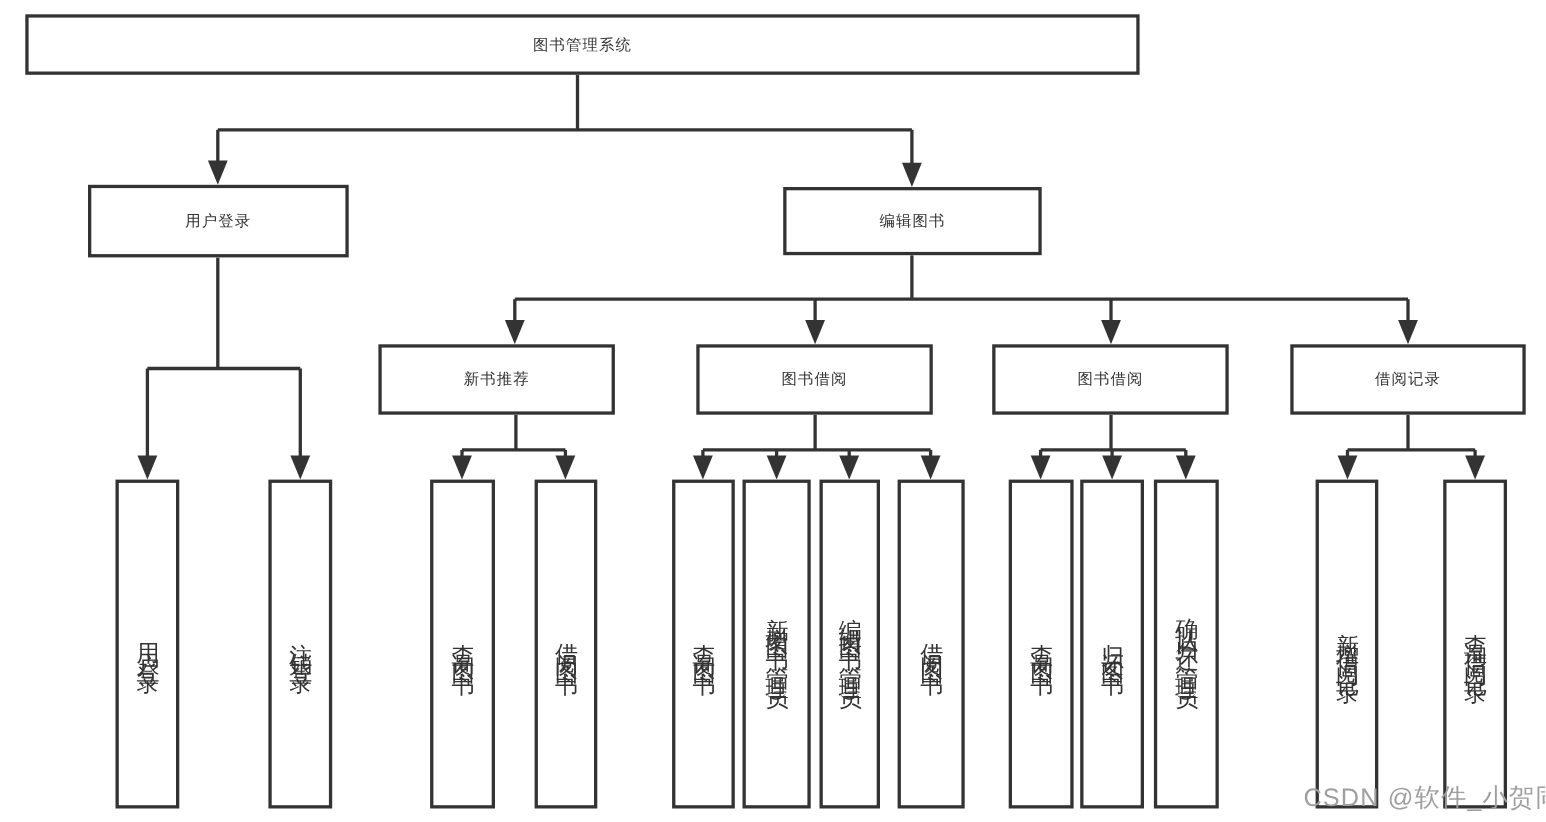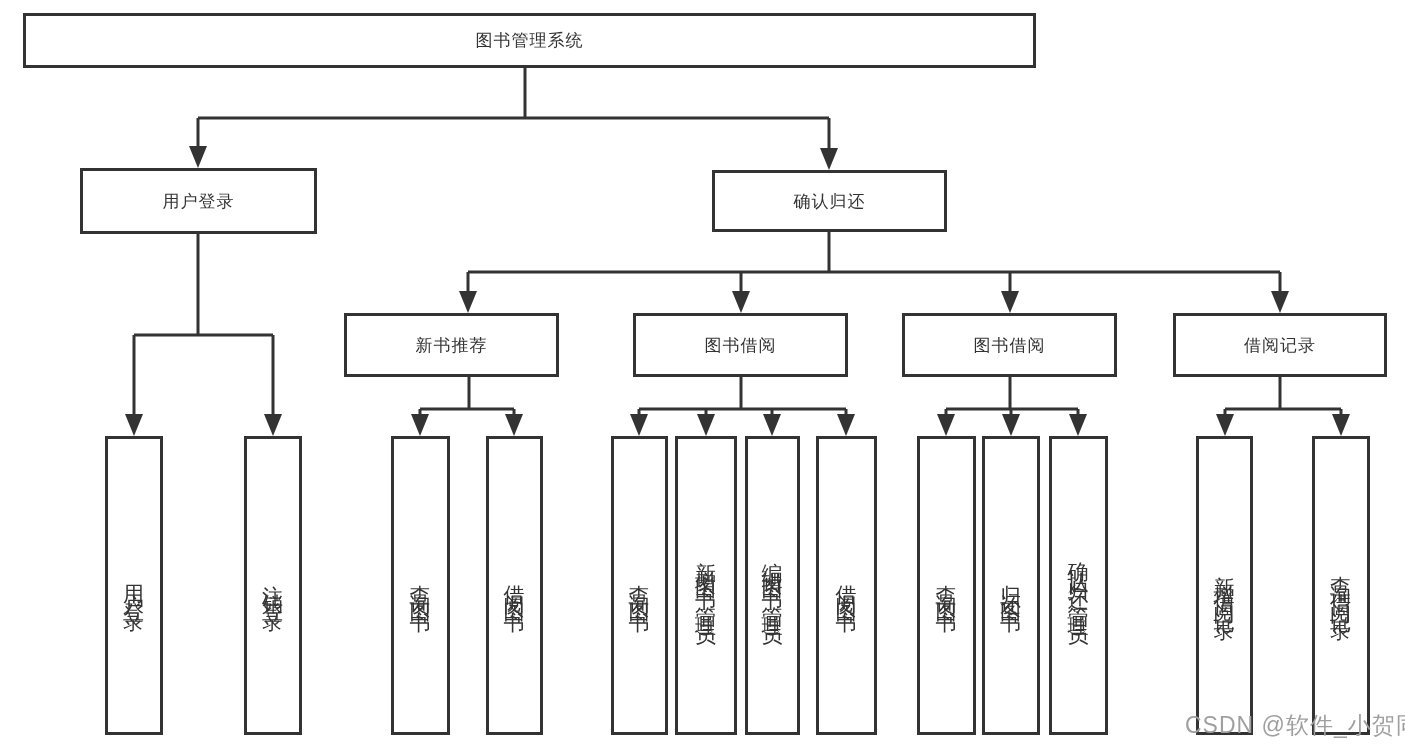--- a/index.html
+++ b/index.html
@@ -7,21 +7,21 @@
     position:relative;width:1405px;height:747px;background:#ffffff;
     font-family:"Liberation Sans","DejaVu Sans",sans-serif;color:#333333;
     overflow:hidden;
   }
   .connectors{position:absolute;left:0;top:0;width:1405px;height:747px;}
   .node{
     position:absolute;box-sizing:border-box;background:#ffffff;
     border:3px solid #333333;display:flex;align-items:center;justify-content:center;
     text-align:center;
   }
-  .hbox{font-size:17px;letter-spacing:1px;}
+  .hbox{font-size:14px;letter-spacing:1px;}
   .vbox .vlabel{
     writing-mode:vertical-rl;text-orientation:mixed;
     font-size:21px;letter-spacing:9px;line-height:1;
     white-space:nowrap;
   }
   .watermark{
     position:absolute;left:1185px;top:710px;
     font-size:23px;color:#9f9f9f;letter-spacing:1px;white-space:nowrap;
     z-index:5;
   }
@@ -122,21 +122,21 @@
   </svg>
 
   <div class="node hbox" style="left:23px;top:13px;width:1013px;height:55px;">
     <span>图书管理系统</span>
   </div>
 
   <div class="node hbox" style="left:80px;top:168px;width:237px;height:66px;">
     <span>用户登录</span>
   </div>
   <div class="node hbox" style="left:712px;top:170px;width:235px;height:62px;">
-    <span>确认归还</span>
+    <span>编辑图书</span>
   </div>
 
   <div class="node hbox" style="left:344px;top:313px;width:215px;height:64px;">
     <span>新书推荐</span>
   </div>
   <div class="node hbox" style="left:633px;top:313px;width:215px;height:64px;">
     <span>图书借阅</span>
   </div>
   <div class="node hbox" style="left:902px;top:313px;width:215px;height:64px;">
     <span>图书借阅</span>

